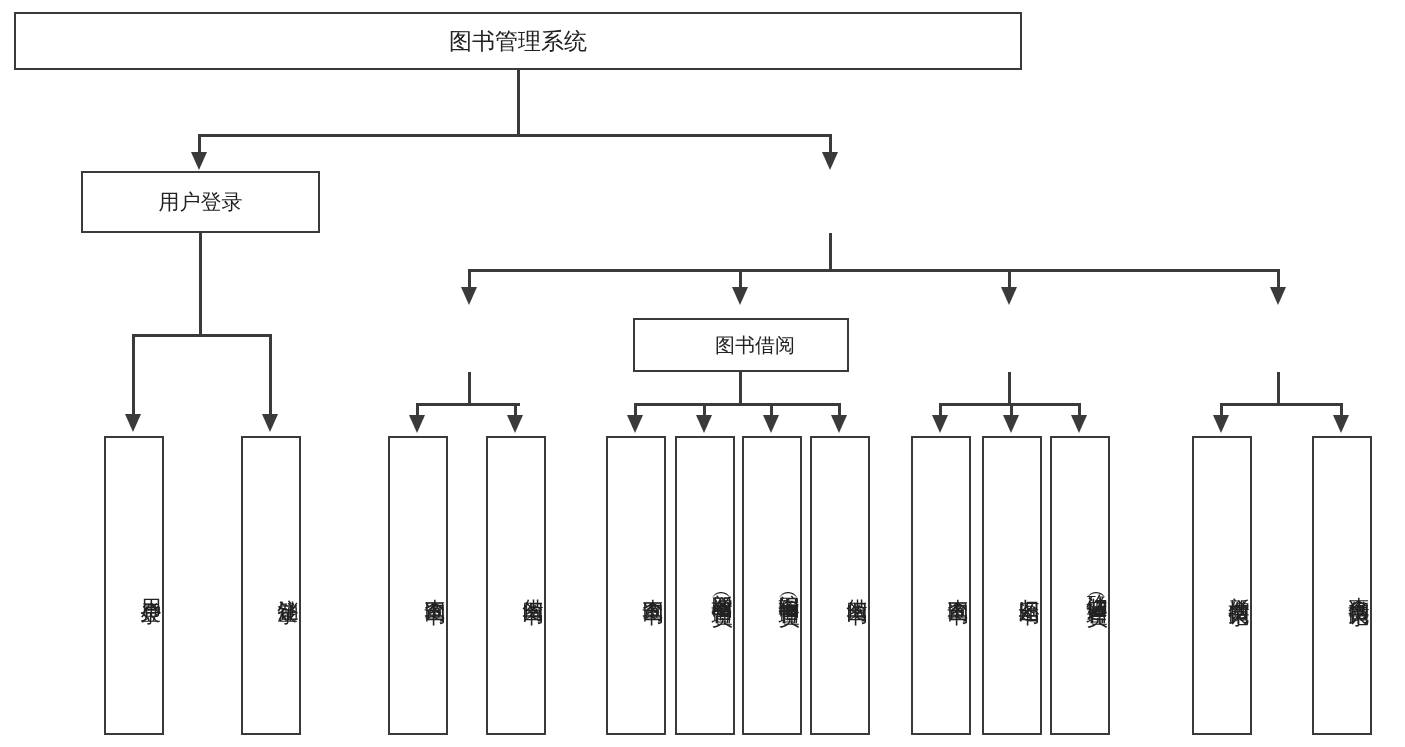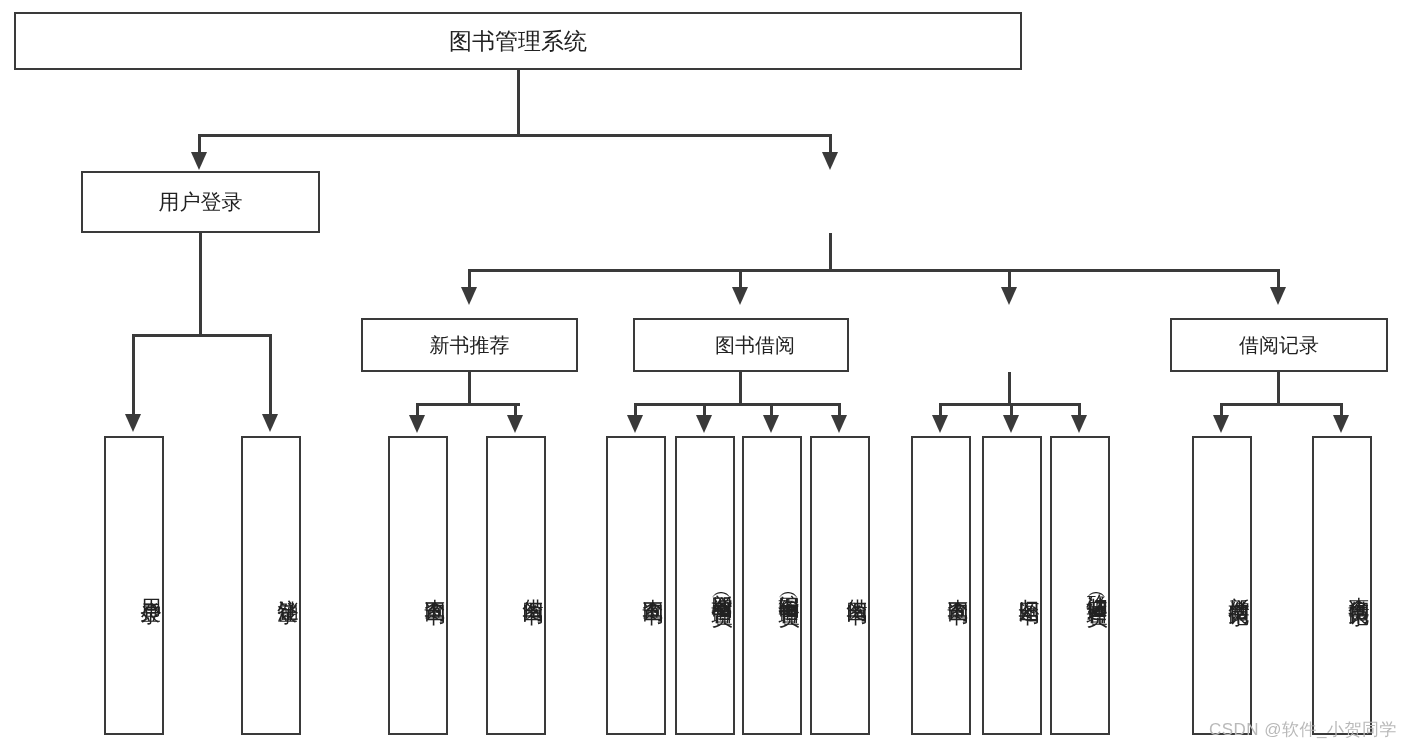--- a/index.html
+++ b/index.html
@@ -108,28 +108,22 @@
   <div class="conn h" style="left:468px; top:269px; width:812px; height:3px;"></div>
   <div class="conn v" style="left:468px; top:269px; width:3px; height:20px;"></div>
   <div class="arrow" style="left:461px; top:287px;"></div>
   <div class="conn v" style="left:739px; top:269px; width:3px; height:20px;"></div>
   <div class="arrow" style="left:732px; top:287px;"></div>
   <div class="conn v" style="left:1008px; top:269px; width:3px; height:20px;"></div>
   <div class="arrow" style="left:1001px; top:287px;"></div>
   <div class="conn v" style="left:1277px; top:269px; width:3px; height:20px;"></div>
   <div class="arrow" style="left:1270px; top:287px;"></div>
 
-  <div class="node level-2" style="left:361px; top:318px; width:217px; height:54px;">
-    <span>新书推荐</span>
-  </div>
   <div class="node level-2" style="left:633px; top:318px; width:216px; height:54px;padding-left:28px;">
     <span>图书借阅</span>
-  </div>
-  <div class="node level-2" style="left:1170px; top:318px; width:218px; height:54px;">
-    <span>借阅记录</span>
   </div>
 
   <div class="conn v" style="left:468px; top:372px; width:3px; height:34px;"></div>
   <div class="conn h" style="left:416px; top:403px; width:104px; height:3px;"></div>
   <div class="conn v" style="left:416px; top:403px; width:3px; height:14px;"></div>
   <div class="arrow" style="left:409px; top:415px;"></div>
   <div class="conn v" style="left:514px; top:403px; width:3px; height:14px;"></div>
   <div class="arrow" style="left:507px; top:415px;"></div>
 
   <div class="conn v" style="left:739px; top:372px; width:3px; height:34px;"></div>
@@ -192,15 +186,14 @@
   <div class="node leaf" style="left:1050px; top:436px; width:60px; height:299px;">
     <span>确认归还（管理员）</span>
   </div>
   <div class="node leaf" style="left:1192px; top:436px; width:60px; height:299px;">
     <span>新增借阅记录</span>
   </div>
   <div class="node leaf" style="left:1312px; top:436px; width:60px; height:299px;">
     <span>查询借阅记录</span>
   </div>
 
-  <div id="watermark">CSDN @软件_小贺同学</div>
 
 </div>
 
 </body></html>

